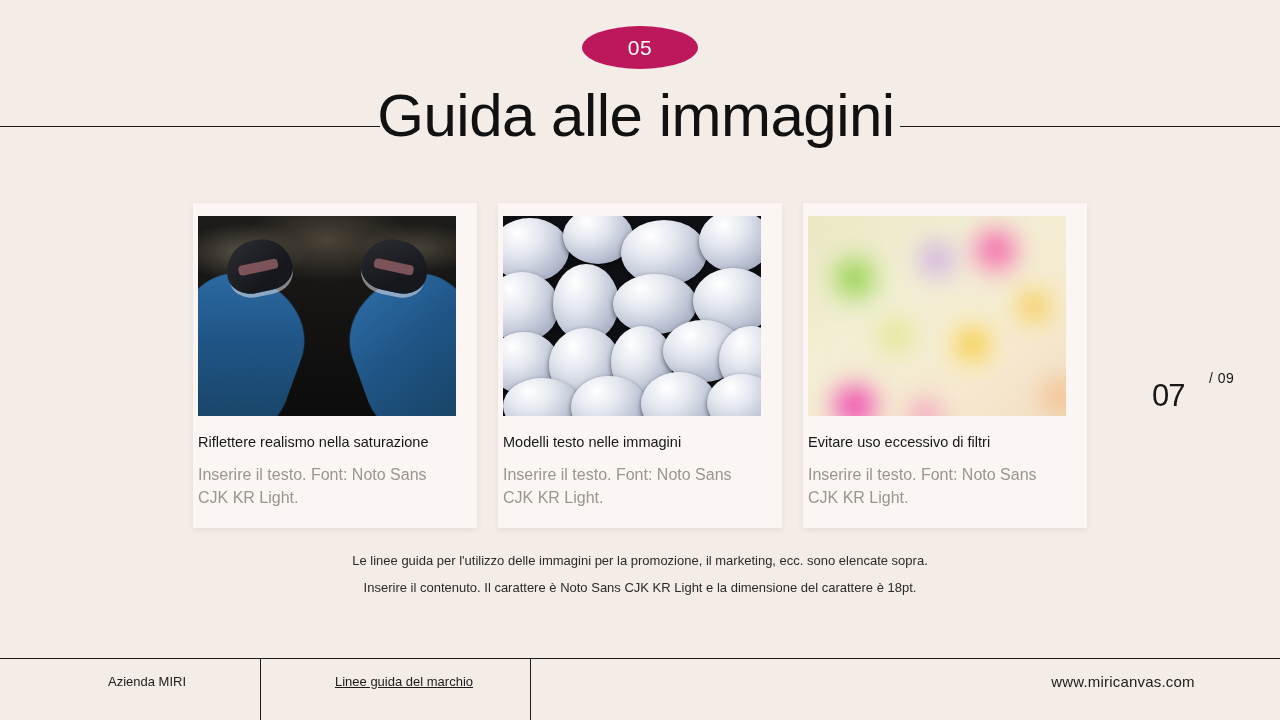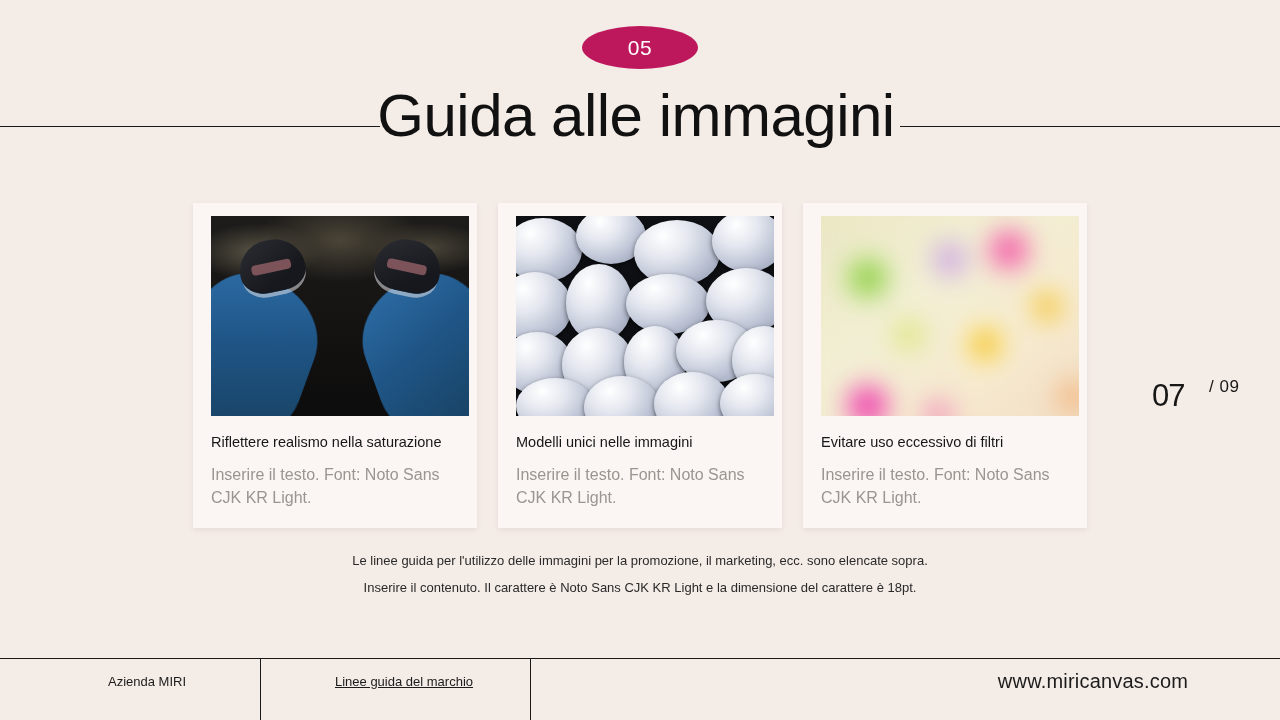--- a/index.html
+++ b/index.html
@@ -52,21 +52,21 @@
   .cards {
     position:absolute;
     top:203px; left:193px;
     width:894px;
     display:flex;
     justify-content:space-between;
   }
   .card {
     width:284px;
     background:#fbf6f3;
-    padding:13px 13px 0 18px;
+    padding:13px 13px 0 5px;
     box-shadow:0 2px 5px rgba(120,90,75,.10);
     min-height:318px;
   }
   .card-photo {
     width:258px; height:200px;
     background:#2a2a2a;
     position:relative;
     overflow:hidden;
   }
   .card-title {
@@ -161,40 +161,40 @@
     left:1152px; top:358px;
     color:#171717;
   }
   .pager .cur {
     font-size:31px;
     line-height:1;
     position:absolute; left:0; top:22px;
     letter-spacing:-1px;
   }
   .pager .tot {
-    font-size:17px;
-    position:absolute; left:57px; top:19px;
+    font-size:14px;
+    position:absolute; left:57px; top:12px;
     white-space:nowrap;
     letter-spacing:0.5px;
   }
 
   
   .footer-line { position:absolute; left:0; top:658px; width:1280px; height:1px; background:#1a1a1a; }
   .footer-div  { position:absolute; top:658px; width:1px; height:62px; background:#1a1a1a; }
   .fd1 { left:260px; }
   .fd2 { left:530px; }
 
   .f-cell {
     position:absolute; top:658px; height:46px;
     display:flex; align-items:center; justify-content:center;
     font-size:13px; color:#1c1c1c;padding-left:34px;
   }
   .f-company { left:0;    width:260px; }
   .f-guide   { left:252px; width:270px;text-decoration:underline; }
-  .f-url     { left:926px; width:300px; justify-content:center; font-size:20px; letter-spacing:.2px; }
+  .f-url     { left:956px; width:300px; justify-content:center; font-size:15px; letter-spacing:.2px; }
 </style>
 </head>
 <body>
 
 <div class="slide">
 
   <div class="rule rule-left"></div>
   <div class="rule rule-right"></div>
 
   <div class="badge">
@@ -231,21 +231,21 @@
         <i style="left:-14px;  top:116px; width:70px; height:62px;"></i>
         <i style="left:46px;   top:112px; width:72px; height:74px;"></i>
         <i style="left:108px;  top:110px; width:62px; height:72px;"></i>
         <i style="left:160px;  top:104px; width:80px; height:62px;"></i>
         <i style="left:216px;  top:110px; width:64px; height:68px;"></i>
         <i style="left:0px;    top:162px; width:78px; height:56px;"></i>
         <i style="left:68px;   top:160px; width:76px; height:62px;"></i>
         <i style="left:138px;  top:156px; width:76px; height:64px;"></i>
         <i style="left:204px;  top:158px; width:70px; height:58px;"></i>
       </div>
-      <div class="card-title">Modelli unici nelle immagini</div>
+      <div class="card-title">Modelli testo nelle immagini</div>
       <div class="card-body">Inserire il testo. Font: Noto Sans CJK KR Light.</div>
     </div>
 
     <div class="card">
       <div class="card-photo photo-flowers">
         <div class="bg"></div>
       </div>
       <div class="card-title">Evitare uso eccessivo di filtri</div>
       <div class="card-body">Inserire il testo. Font: Noto Sans CJK KR Light.</div>
     </div>

